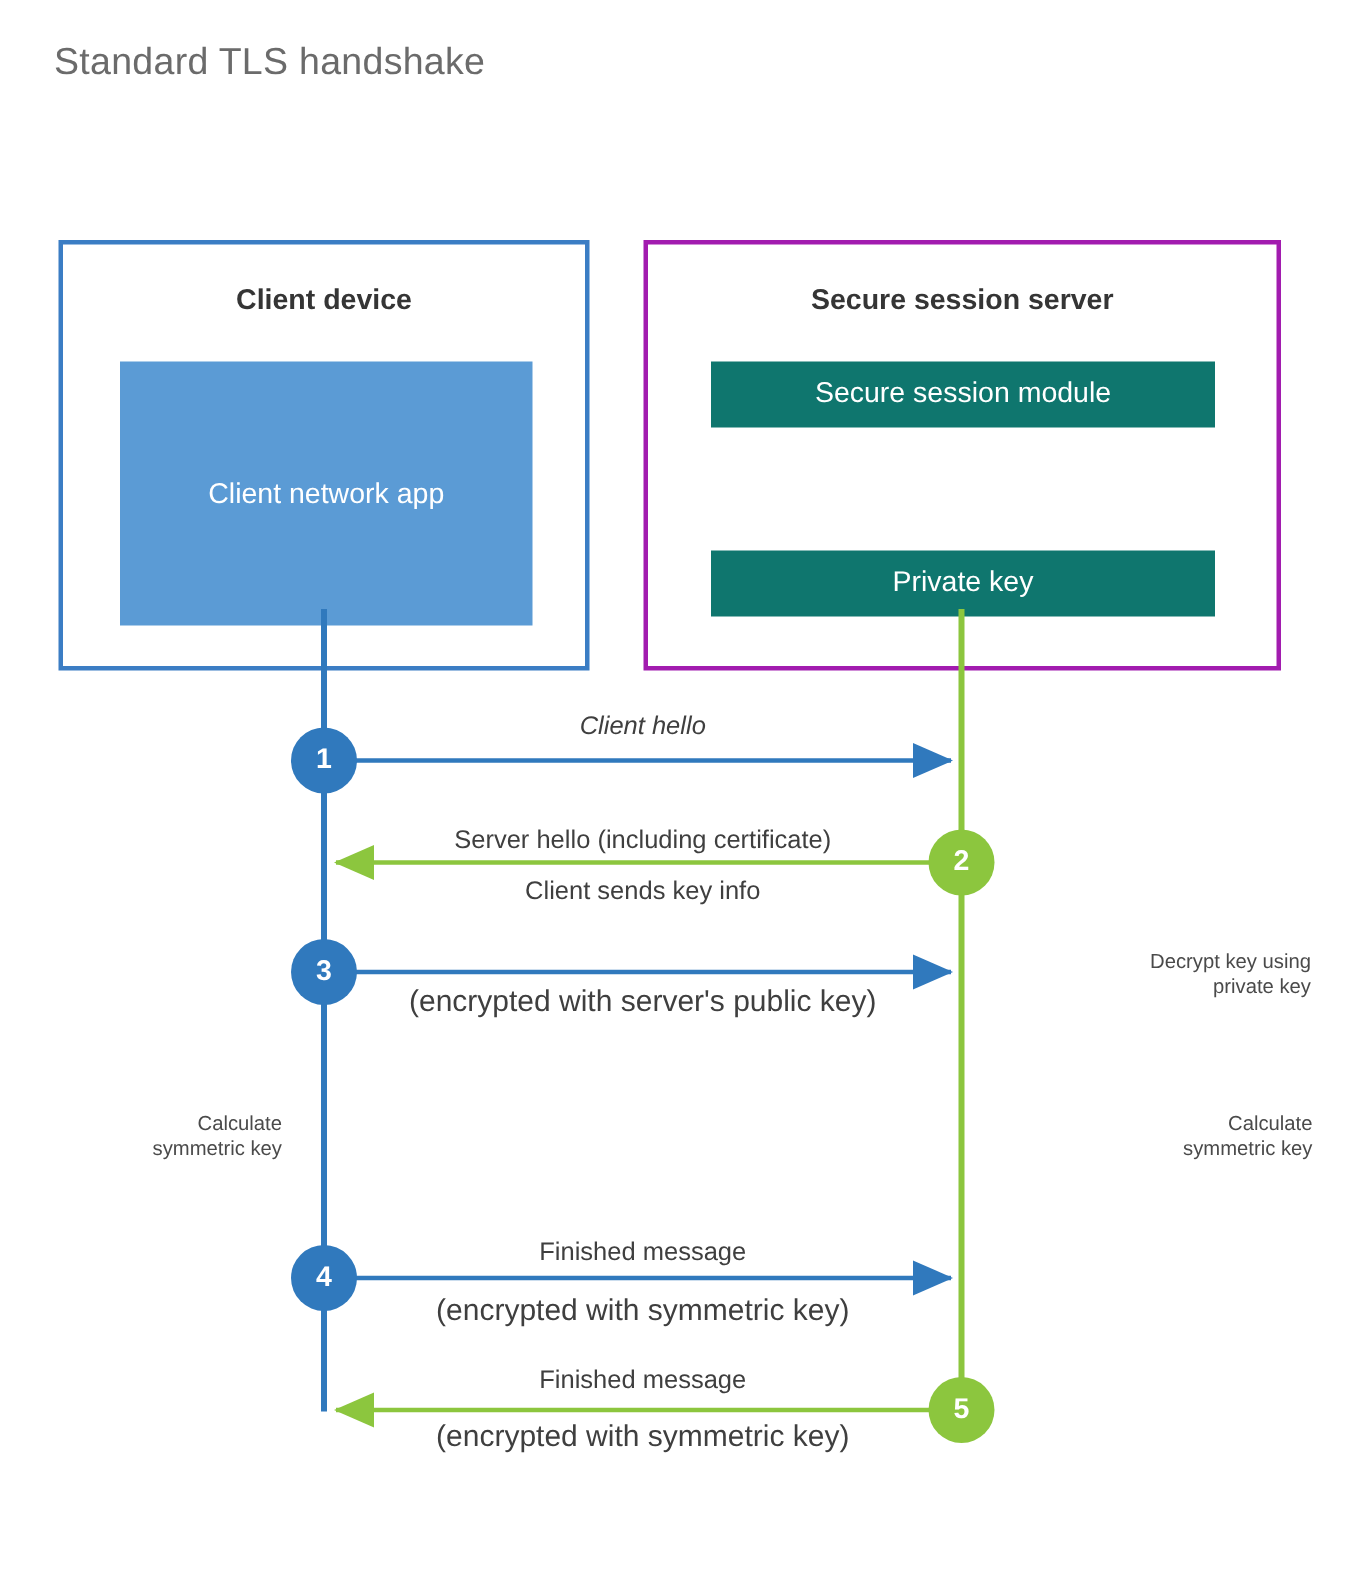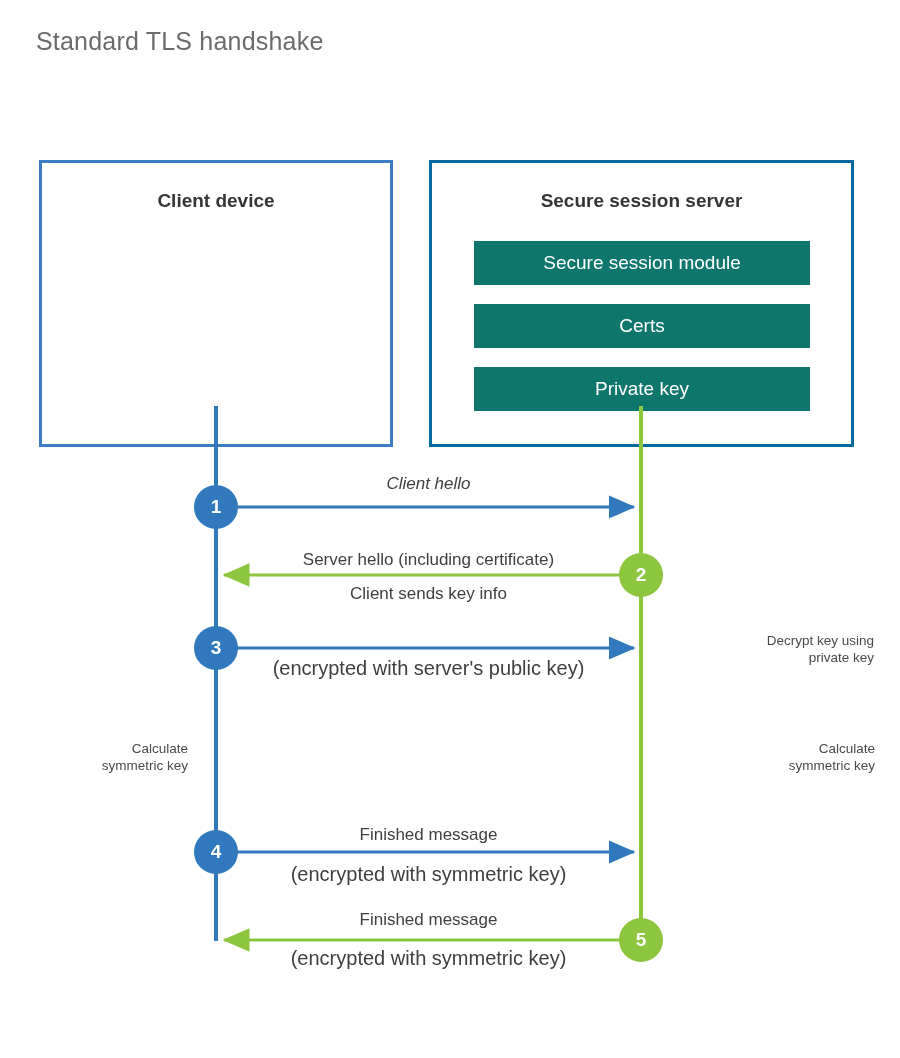--- a/index.html
+++ b/index.html
@@ -45,21 +45,21 @@
     top: 120px;
     width: 354px;
     height: 287px;
     border: 3px solid #3b7dc4;
   }
   #server-box {
     left: 429px;
     top: 120px;
     width: 425px;
     height: 287px;
-    border: 3px solid #0369a1;
+    border: 3px solid #a21caf;
   }
   .party-title {
     position: absolute;
     left: 0;
     right: 0;
     top: 27px;
     text-align: center;
     font-size: 19px;
     font-weight: bold;
     color: #353535;
@@ -157,26 +157,26 @@
 </style>
 </head>
 <body>
 
 <div id="diagram-root">
 
   <div class="page-title">Standard TLS handshake</div>
 
   <div class="party-box" id="client-box">
     <div class="party-title">Client device</div>
+    <div id="client-app-block">Client network app</div>
   </div>
 
   <div class="party-box" id="server-box">
     <div class="party-title">Secure session server</div>
     <div class="server-block" id="server-block-0">Secure session module</div>
-    <div class="server-block" id="server-block-1">Certs</div>
     <div class="server-block" id="server-block-2">Private key</div>
   </div>
 
   <svg id="sequence-svg" viewBox="0 0 900 1058">
     <defs>
       <marker id="arrow-blue-right" markerWidth="9" markerHeight="9" refX="8.5" refY="4.5" orient="auto" markerUnits="strokeWidth">
         <path d="M0,0.6 L9,4.5 L0,8.4 z" fill="#3079bd"></path>
       </marker>
       <marker id="arrow-green-left" markerWidth="9" markerHeight="9" refX="8.5" refY="4.5" orient="auto" markerUnits="strokeWidth">
         <path d="M0,0.6 L9,4.5 L0,8.4 z" fill="#8cc63e"></path>

